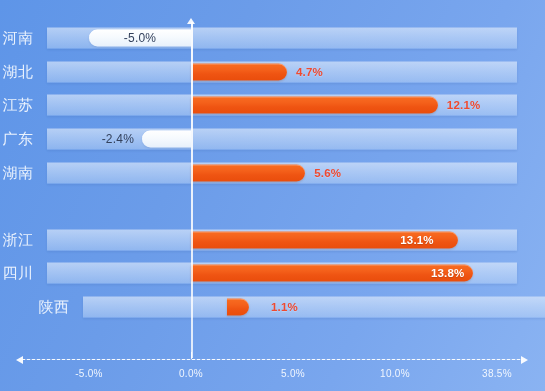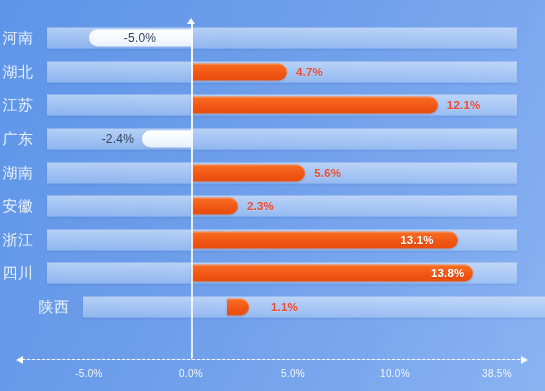--- a/index.html
+++ b/index.html
@@ -214,26 +214,20 @@
         <div class="track"></div>
         <div class="bar-neg" style="left: 142.04px; width: 48.96px;"></div>
         <div class="val-label val-neg" style="left: 84.04px; width: 50px; text-align: right; font-weight: normal; font-size: 12px;">-2.4%</div>
       </div>
       <div class="row" style="top: 156.4px;">
         <div class="cat-label">湖南</div>
         <div class="track"></div>
         <div class="bar-pos" style="left: 191px; width: 114.24px;"></div>
         <div class="val-label val-outside" style="left: 314.24px;">5.6%</div>
       </div>
-      <div class="row" style="top: 190px;">
-        <div class="cat-label">安徽</div>
-        <div class="track"></div>
-        <div class="bar-pos" style="left: 191px; width: 46.92px;"></div>
-        <div class="val-label val-outside" style="left: 246.92px;">2.3%</div>
-      </div>
       <div class="row" style="top: 223.6px;">
         <div class="cat-label">浙江</div>
         <div class="track"></div>
         <div class="bar-pos" style="left: 191px; width: 267.24px;"></div>
         <div class="val-label val-inside" style="left: 391px; width: 52px; text-align: center;">13.1%</div>
       </div>
       <div class="row" style="top: 257.2px;">
         <div class="cat-label">四川</div>
         <div class="track"></div>
         <div class="bar-pos" style="left: 191px; width: 281.52px;"></div>

